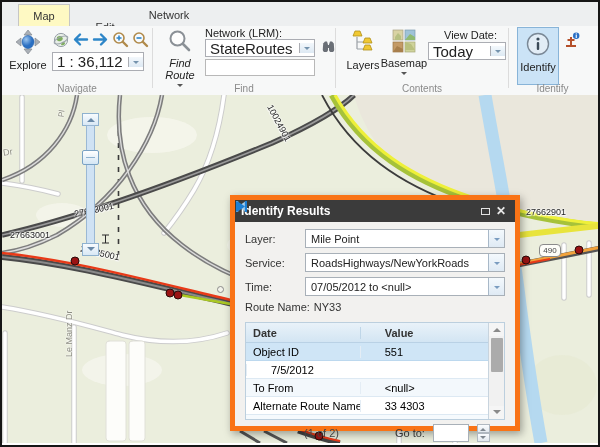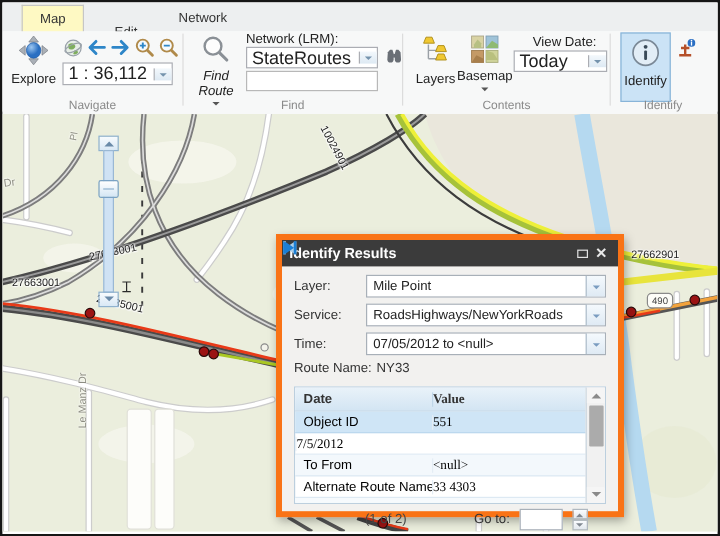--- a/index.html
+++ b/index.html
@@ -75,21 +75,21 @@
   .dlg-combo .arw{width:16px;background:linear-gradient(#f4f9fd,#dfeaf4);border-left:1px solid #a8b8c8;
                   display:flex;align-items:center;justify-content:center;}
   .dlg-combo .arw i{width:0;height:0;border:3.5px solid transparent;border-top-color:#7a9cc0;margin-top:4px;}
   .rn-line{font-size:11px;color:#333;height:16px;margin-bottom:5px;display:flex;gap:4px;}
 
   .tbl{border:1px solid #bccfde;background:#fff;display:flex;flex-direction:column;height:98px;flex:0 0 auto;}
   .tbl-main{flex:1;display:flex;}
   .tbl-cols{flex:1;display:flex;flex-direction:column;}
   .trow{display:flex;height:18px;flex:0 0 auto;border-bottom:1px solid #dde9f3;font-size:11px;align-items:center;}
   .trow .c1{width:47%;padding-left:7px;white-space:nowrap;overflow:hidden;}
-  .trow .c2{flex:1;padding-left:0;border-left:1px solid #e4edf5;white-space:nowrap;overflow:hidden;font-family:Liberation Serif, serif;}
+  .trow .c2{flex:1;padding-left:24px;border-left:1px solid #e4edf5;white-space:nowrap;overflow:hidden;}
   .thead{height:20px;background:linear-gradient(#e9f2f9,#d3e5f3);font-weight:bold;border-bottom:1px solid #b9d1e5;color:#333;}
   .thead .c2{border-left:1px solid #bfd6e8;}
   .trow.selrow{background:#cfe5f6;border-bottom:1px solid #bcd8ee;}
   .trow.alt{background:#f3f8fc;}
   .row-sliver{flex:1;background:#f6fafd;}
   .tbl-scroll{width:16px;border-left:1px solid #c8d4de;background:#f1f1f1;display:flex;flex-direction:column;align-items:center;}
   .sb-btn{width:100%;height:13px;background:#f5f5f5;display:flex;align-items:center;justify-content:center;flex:0 0 auto;}
   .sb-btn i{width:0;height:0;border:4px solid transparent;}
   .sb-up i{border-bottom-color:#8a8a8a;margin-top:-3px;}
   .sb-dn i{border-top-color:#8a8a8a;margin-bottom:-3px;}

